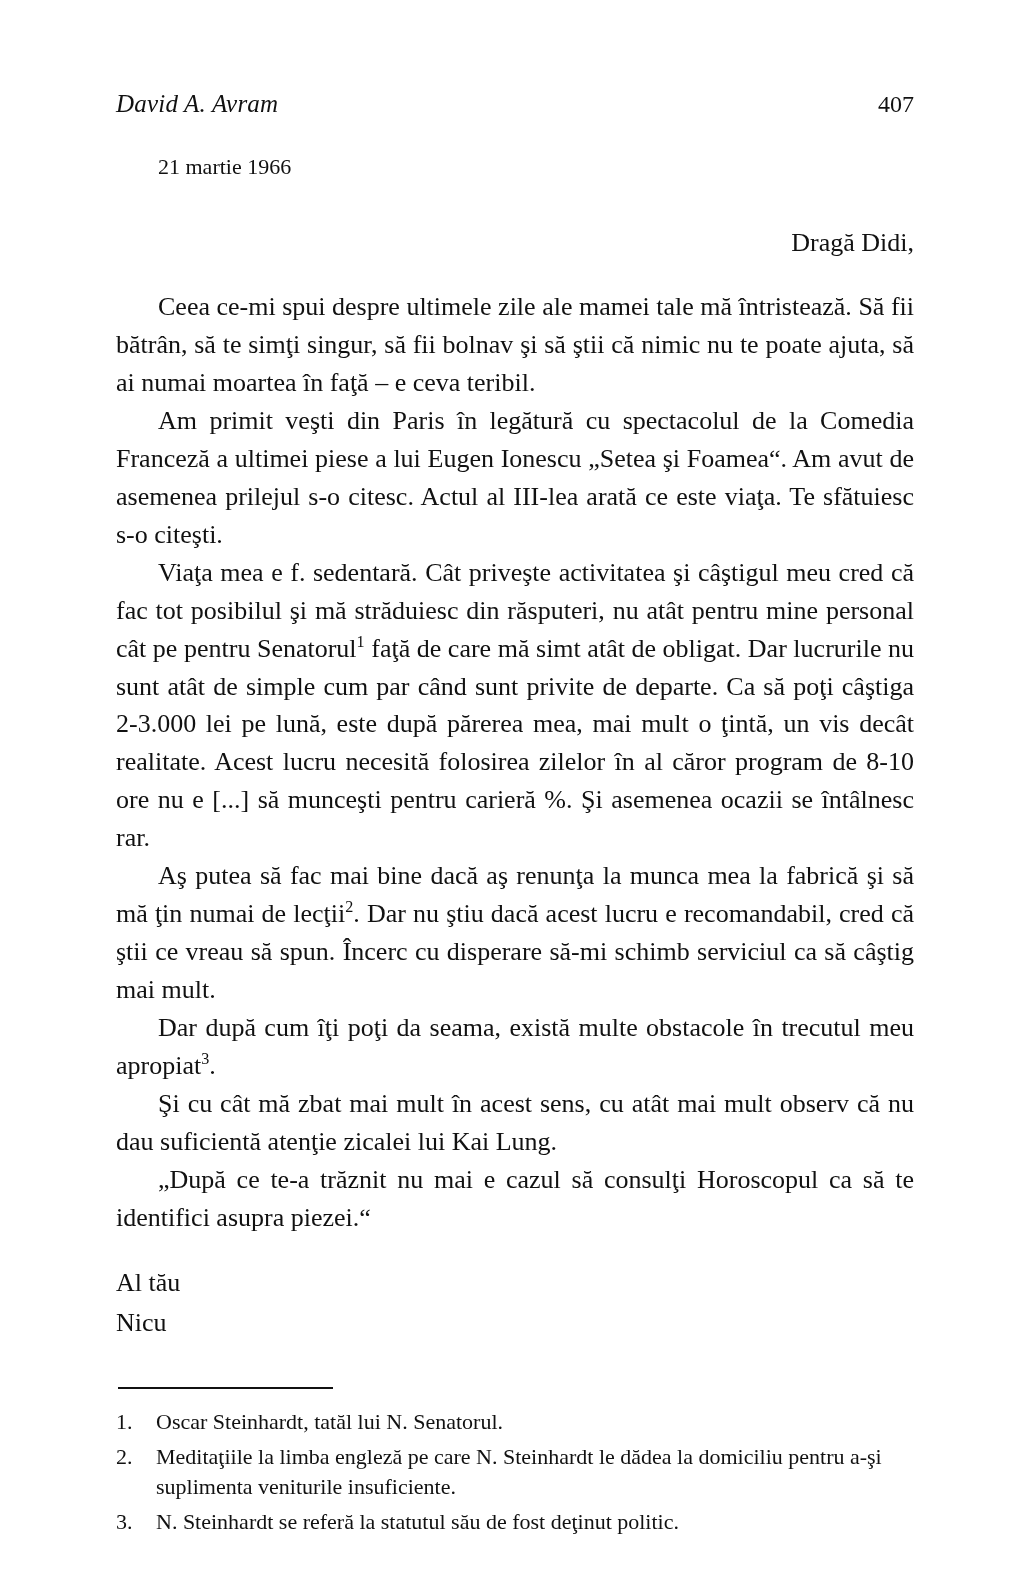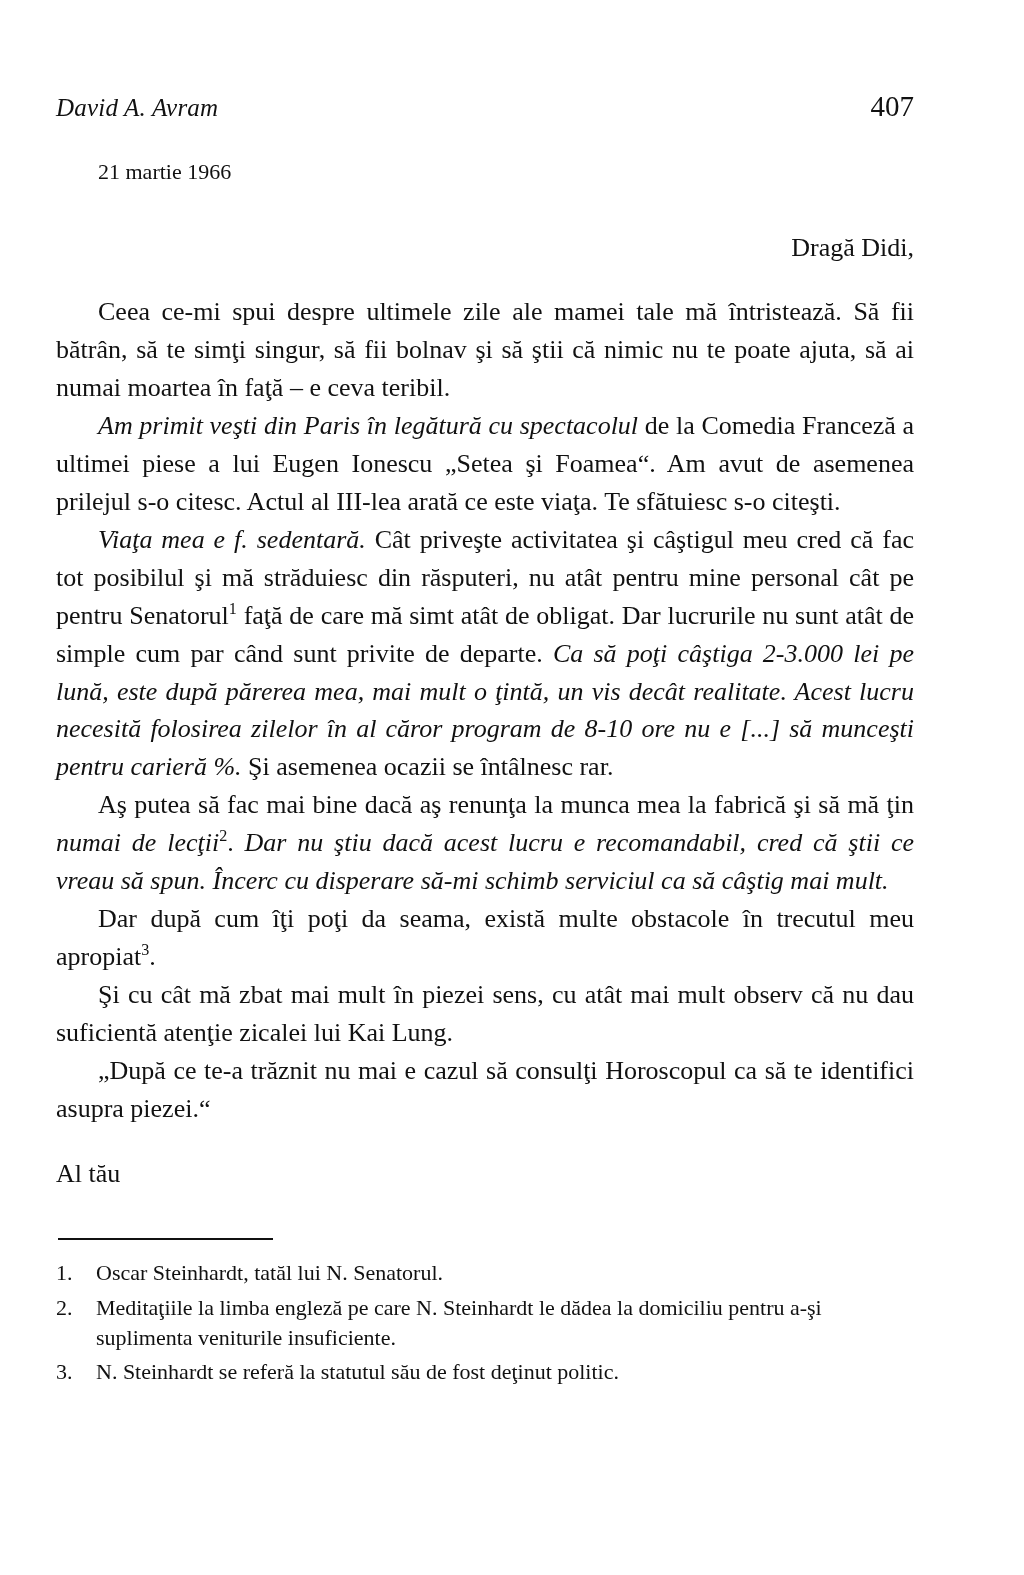--- a/index.html
+++ b/index.html
@@ -14,35 +14,35 @@
     color: #111111;
     position: relative;
     overflow: hidden;
   }
   .page {
     position: absolute;
     left: 0; top: 0;
     width: 1024px;
     height: 1575px;
     box-sizing: border-box;
-    padding: 90px 110px 40px 56px;
+    padding: 90px 110px 40px 116px;
   }
   .running-head {
     display: flex;
     justify-content: space-between;
     align-items: baseline;
     font-size: 25px;
     margin-bottom: 36px;
   }
   .running-head .author {
     font-style: italic;
     letter-spacing: 0.2px;
   }
   .running-head .folio {
-    font-size: 29px;
+    font-size: 24px;
   }
   .date-line {
     font-size: 22px;
     margin: 0 0 48px 42px;
   }
   .salutation {
     font-size: 26px;
     margin: 0 0 30px 42px;
     text-align: right;
   }
@@ -51,21 +51,21 @@
     line-height: 1.46;
     text-align: justify;
     text-justify: inter-word;
     margin: 0;
     text-indent: 42px;
     hyphens: manual;
   }
   p.body + p.body {
     margin-top: 0px;
   }
-  .it { font-style: italic; }
+  .it { }
   sup {
     font-size: 0.62em;
     vertical-align: super;
     line-height: 0;
   }
   .signature {
     margin-top: 26px;
     text-align: left;
     font-size: 26px;
     line-height: 1.55;
@@ -110,26 +110,27 @@
   <div class="date-line">21 martie 1966</div>
 
   <div class="salutation">Dragă Didi,</div>
 
   <div id="paragraphs">
       <p class="body"><span>Ceea ce-mi spui despre ultimele zile ale mamei tale mă întristează. Să fii bătrân, să te simţi singur, să fii bolnav şi să ştii că nimic nu te poate ajuta, să ai numai moartea în faţă – e ceva teribil.</span></p>
       <p class="body"><span class="it">Am primit veşti din Paris în legătură cu spectacolul</span><span> de la Comedia Franceză a ultimei piese a lui Eugen Ionescu „Setea şi Foamea“. Am avut de asemenea prilejul s-o citesc. Actul al III-lea arată ce este viaţa. Te sfătuiesc s-o citeşti.</span></p>
       <p class="body"><span class="it">Viaţa mea e f. sedentară.</span><span> Cât priveşte activitatea şi câştigul meu cred că fac tot posibilul şi mă străduiesc din răsputeri, nu atât pentru mine personal cât pe pentru Senatorul</span><sup>1</sup><span> faţă de care mă simt atât de obligat. Dar lucrurile nu sunt atât de simple cum par când sunt privite de departe. </span><span class="it">Ca să poţi câştiga 2-3.000 lei pe lună, este după părerea mea, mai mult o ţintă, un vis decât realitate. Acest lucru necesită folosirea zilelor în al căror program de 8-10 ore nu e [...] să munceşti pentru carieră %.</span><span> Şi asemenea ocazii se întâlnesc rar.</span></p>
       <p class="body"><span>Aş putea să fac mai bine dacă aş renunţa la munca mea la fabrică şi să mă ţin </span><span class="it">numai de lecţii</span><sup>2</sup><span>. </span><span class="it">Dar nu ştiu dacă acest lucru e recomandabil, cred că ştii ce vreau să spun. Încerc cu disperare să-mi schimb serviciul ca să câştig mai mult.</span></p>
       <p class="body"><span>Dar după cum îţi poţi da seama, există multe obstacole în trecutul meu apropiat</span><sup>3</sup><span>.</span></p>
-      <p class="body"><span>Şi cu cât mă zbat mai mult în piezei sens, cu atât mai mult observ că nu dau suficientă atenţie zicalei lui Kai Lung.</span></p>
+      <p class="body"><span>Şi cu cât mă zbat mai mult în acest sens, cu atât mai mult observ că nu dau suficientă atenţie zicalei lui Kai Lung.</span></p>
       <p class="body"><span>„După ce te-a trăznit nu mai e cazul să consulţi Horoscopul ca să te identifici asupra piezei.“</span></p>
     </div>
 
   <div class="signature">
     <div>Al tău</div>
+    <div>Nicu</div>
   </div>
 
   <div class="footnote-rule"></div>
 
   <div class="footnotes" id="footnotes">
       <div class="fn">
         <div class="fn-num">1.</div>
         <div class="fn-text">Oscar Steinhardt, tatăl lui N. Senatorul.</div>
       </div>
       <div class="fn">

